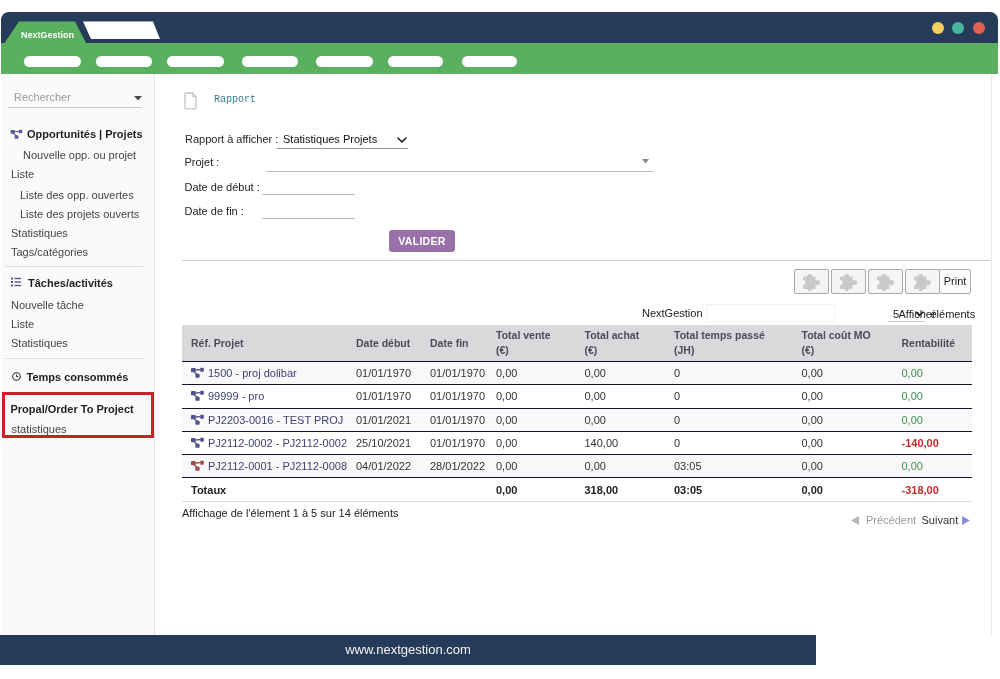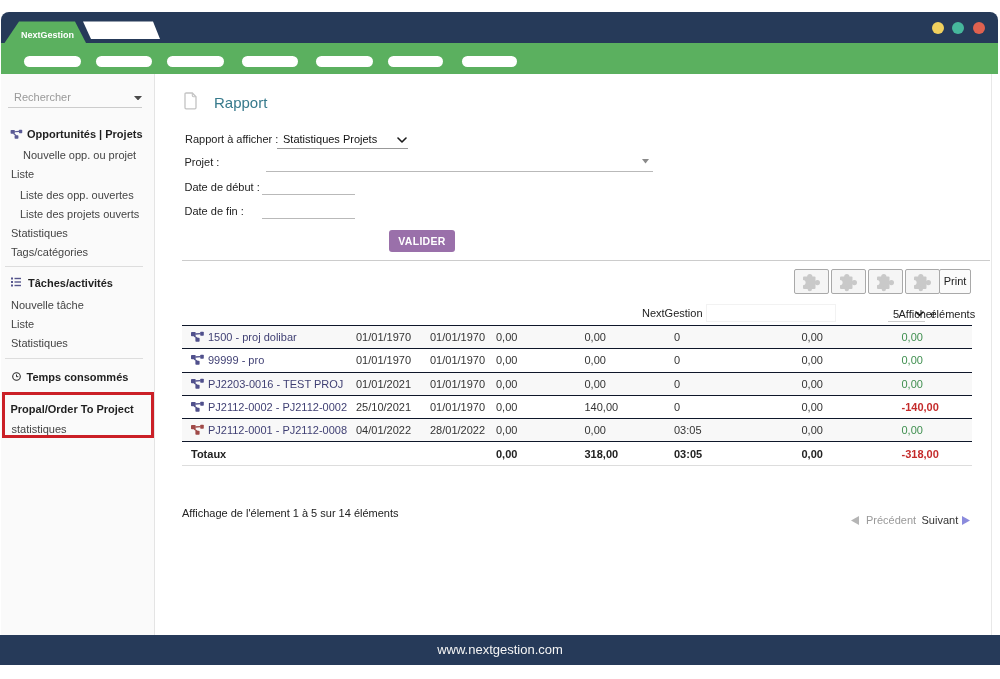--- a/index.html
+++ b/index.html
@@ -7,21 +7,21 @@
        font-family:"Liberation Sans",sans-serif;overflow:hidden;}
   .abs{position:absolute;}
   .topbar{left:1px;top:12px;width:997px;height:31px;background:#263a59;
           border-radius:8px 8px 0 0;}
   .greenbar{left:1px;top:43px;width:997px;height:31px;background:#5bb05f;}
   .pill{position:absolute;top:13px;height:11px;background:#fff;border-radius:5.5px;}
   .dot{position:absolute;top:21.5px;width:12px;height:12px;border-radius:50%;}
   .sidebar{left:1px;top:74px;width:153px;height:561px;background:#fafafa;
            border-right:1px solid #e4e4e4;}
   .contentline{left:991px;top:74px;width:1px;height:561px;background:#e8e8e8;}
-  .footer{left:0;top:635px;width:1000px;height:30px;background:#263a59;
+  .footer{left:0;top:635px;width:816px;height:30px;background:#263a59;
           color:#f5f5f5;font-size:13px;line-height:30px;text-align:center;}
   .t{position:absolute;white-space:nowrap;}
   .s11{font-size:11px;color:#444;}
   .sb{font-size:11px;font-weight:bold;color:#1f1f1f;text-align:right;}
   .hr{position:absolute;height:1px;background:#ddd;}
   .lbl{font-size:11px;color:#222;}
   .ul{position:absolute;height:1px;background:#b9b9b9;}
   .btn{position:absolute;top:269px;height:23px;border:1px solid #a9a9a9;
        border-radius:2px;background:#f5f5f5;box-sizing:content-box;}
   table.dt{position:absolute;left:182px;top:325px;width:790px;
@@ -118,21 +118,21 @@
 <div class="t sb" style="left:26.5px;top:370.5px;">Temps consommés</div>
 
 <div class="abs" style="left:1.5px;top:392px;width:152px;height:46px;border:3px solid #cb2027;box-sizing:border-box;"></div>
 <div class="t sb" style="left:10.5px;top:403px;">Propal/Order To Project</div>
 <div class="t s11" style="left:11.5px;top:423px;">statistiques</div>
 
 <svg class="abs" style="left:183.5px;top:92px;" width="14" height="18" viewBox="0 0 14 18">
   <path d="M2.2,1 H8.3 L12,4.7 V15.6 Q12,16.8 10.8,16.8 H2.2 Q1,16.8 1,15.6 V2.2 Q1,1 2.2,1 Z" fill="#ffffff" stroke="#c3c3c3" stroke-width="1.3"></path>
   <path d="M8.3,1 V3.5 Q8.3,4.7 9.5,4.7 H12" fill="none" stroke="#c3c3c3" stroke-width="1.1"></path>
 </svg>
-<div class="t" style="left:214px;top:94px;font-size:15px;color:#377a8c;">Rapport</div>
+<div class="t" style="left:214px;top:94px;font-size:10px;color:#377a8c;font-family:Liberation Mono, monospace;">Rapport</div>
 
 <div class="t lbl" style="left:185px;top:133px;">Rapport à afficher :</div>
 <div class="t lbl" style="left:283px;top:133px;color:#111;">Statistiques Projets</div>
 <svg class="abs" style="left:397px;top:136.5px;" width="10" height="6" viewBox="0 0 10 6">
   <polyline points="1,1 5,5 9,1" fill="none" stroke="#1a1a1a" stroke-width="1.6" stroke-linecap="round" stroke-linejoin="round"></polyline>
 </svg>
 <div class="ul" style="left:277px;top:148px;width:131px;background:#999;"></div>
 
 <div class="t lbl" style="left:184.5px;top:156px;">Projet :</div>
 <div class="ul" style="left:266px;top:170.5px;width:387px;"></div>
@@ -186,20 +186,30 @@
     <col style="width:166px">
       <col style="width:76px">
       <col style="width:66px">
     <col style="width:88px">
       <col style="width:88px">
       <col style="width:128px">
     <col style="width:94px">
       <col style="width:84px">
   </colgroup>
   <tbody>
+      <tr>
+    <th class="pl1">Réf. Projet</th>
+    <th class="pl2 datehd">Date début</th>
+    <th class="pl3 datehd">Date fin</th>
+    <th class="pl4">Total vente<br>(€)</th>
+    <th class="pl5">Total achat<br>(€)</th>
+    <th class="pl6">Total temps passé<br>(JH)</th>
+    <th class="pl7">Total coût MO<br>(€)</th>
+    <th class="pl8">Rentabilité</th>
+  </tr>
   <tr class="odd">
     <td class="pl1"><svg class="picon" width="13" height="11" viewBox="0 0 13 11">
             <use href="#projicon"></use>
           </svg><span class="lnk">1500 - proj dolibar</span></td>
     <td class="pl2">01/01/1970</td>
         <td class="pl3">01/01/1970</td>
     <td class="pl4">0,00</td>
         <td class="pl5">0,00</td>
         <td class="pl6">0</td>
     <td class="pl7">0,00</td>

